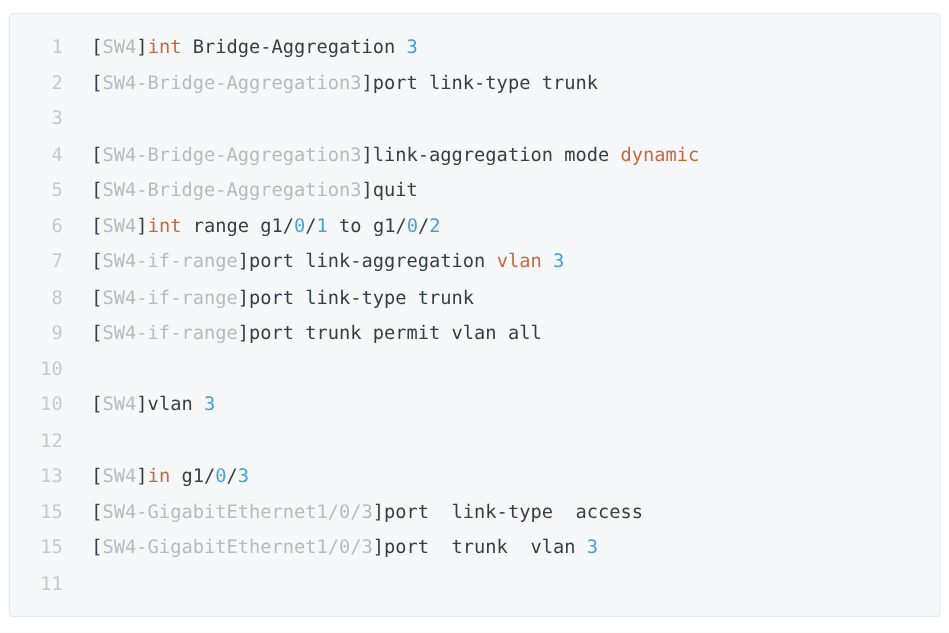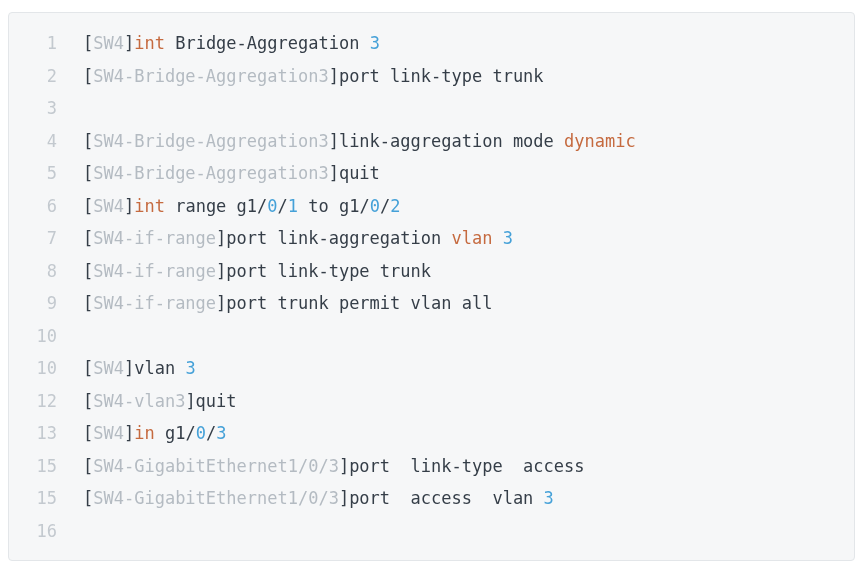--- a/index.html
+++ b/index.html
@@ -94,35 +94,34 @@
     <span class="ln">10</span>
   </li>
 
   <li class="code-line">
     <span class="ln">10</span>
     <span class="code"><span class="tok tok-txt">[</span><span class="tok tok-mut">SW4</span><span class="tok tok-txt">]vlan </span><span class="tok tok-num">3</span></span>
   </li>
 
   <li class="code-line">
     <span class="ln">12</span>
-    <span class="code"><span class="tok tok-txt">[</span><span class="tok tok-mut">SW4-vlan3</span><span class="tok tok-txt">]quit</span></span>
   </li>
 
   <li class="code-line">
     <span class="ln">13</span>
     <span class="code"><span class="tok tok-txt">[</span><span class="tok tok-mut">SW4</span><span class="tok tok-txt">]</span><span class="tok tok-kw">in</span><span class="tok tok-txt"> g1/</span><span class="tok tok-num">0</span><span class="tok tok-txt">/</span><span class="tok tok-num">3</span></span>
   </li>
 
   <li class="code-line">
     <span class="ln">15</span>
     <span class="code"><span class="tok tok-txt">[</span><span class="tok tok-mut">SW4-GigabitEthernet1/0/3</span><span class="tok tok-txt">]port  link-type  access</span></span>
   </li>
 
   <li class="code-line">
     <span class="ln">15</span>
-    <span class="code"><span class="tok tok-txt">[</span><span class="tok tok-mut">SW4-GigabitEthernet1/0/3</span><span class="tok tok-txt">]port  access  vlan </span><span class="tok tok-num">3</span></span>
+    <span class="code"><span class="tok tok-txt">[</span><span class="tok tok-mut">SW4-GigabitEthernet1/0/3</span><span class="tok tok-txt">]port  trunk  vlan </span><span class="tok tok-num">3</span></span>
   </li>
 
   <li class="code-line">
-    <span class="ln">16</span>
+    <span class="ln">11</span>
   </li>
 </ol>
 </div>
 
 </body></html>

